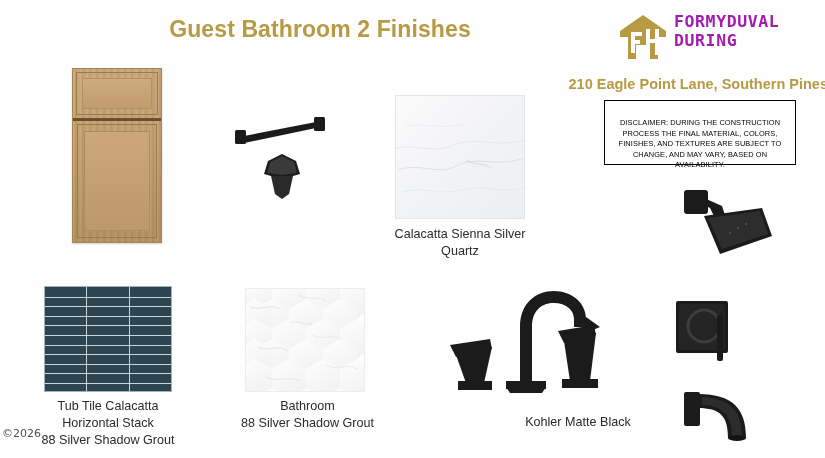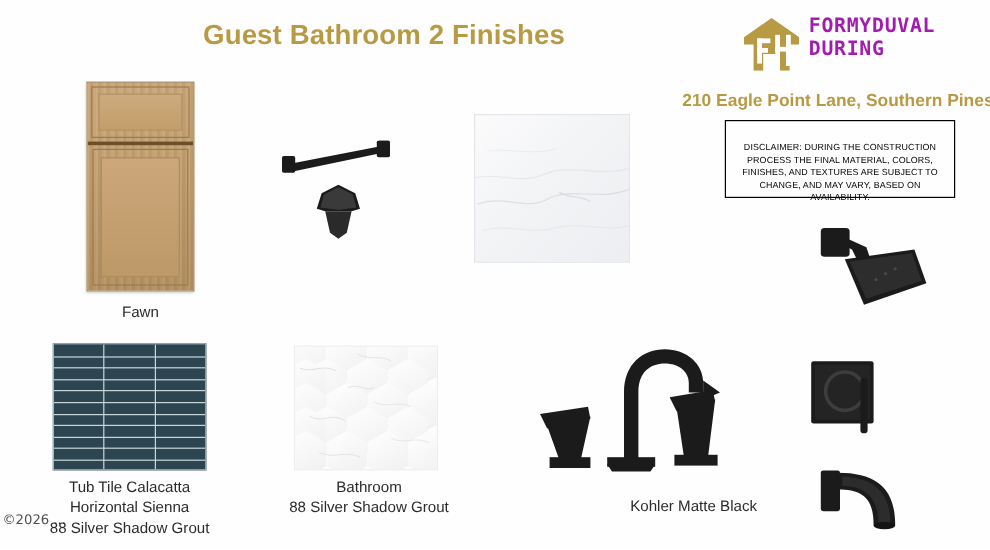--- a/index.html
+++ b/index.html
@@ -197,21 +197,20 @@
   <div class="cabinet">
     <div class="cab-grain"></div>
     <div class="cab-drawer">
       <div class="cab-drawer-in"></div>
     </div>
     <div class="cab-split"></div>
     <div class="cab-door">
       <div class="cab-door-in"></div>
     </div>
   </div>
-  <div class="label" style="left:52px;top:252px;width:130px;">Fawn</div>
 
   <div class="pull">
     <svg width="96" height="32" viewBox="0 0 96 32" aria-hidden="true">
       <path class="black" d="M4 26 L4 14 L12 14 L12 19 L84 5 L84 0 L92 0 L92 12 L84 12 L84 8 L12 22 L12 26 Z"></path>
       <rect class="black" x="3" y="13" width="11" height="14" rx="1.5"></rect>
       <rect class="black" x="82" y="0" width="11" height="14" rx="1.5"></rect>
       <path class="black" d="M12 21.5 L84 6.5 L84 11 L12 26 Z"></path>
     </svg>
   </div>
 
@@ -224,40 +223,44 @@
   </div>
 
   <div class="quartz">
     <svg width="130" height="124" viewBox="0 0 130 124" aria-hidden="true">
       <path d="M2 74 C25 66,42 80,60 70 C80 59,100 72,128 62" stroke="#d6d9de" stroke-width="1" fill="none" opacity=".8"></path>
       <path d="M0 52 C22 48,38 58,58 49 C78 40,104 52,130 44" stroke="#dfe1e5" stroke-width="0.9" fill="none" opacity=".7"></path>
       <path d="M6 96 C30 90,44 100,66 94 C88 88,108 98,128 92" stroke="#dcdfe3" stroke-width="0.8" fill="none" opacity=".6"></path>
       <path d="M10 30 C30 27,48 34,68 28" stroke="#e2e4e8" stroke-width="0.8" fill="none" opacity=".6"></path>
       <path d="M70 64 C78 70,86 66,96 72" stroke="#cfd3d8" stroke-width="0.9" fill="none" opacity=".8"></path>
     </svg>
+  </div>
+  <div class="label" style="left:385px;top:226px;width:150px;">
+    <div>Calacatta Sienna Silver</div>
+    <div>Quartz</div>
   </div>
 
   <div class="tubtile">
     <div class="tt-row" style="top:0px;"></div>
       <div class="tt-row" style="top:9.6px;"></div>
     <div class="tt-row" style="top:19.2px;"></div>
       <div class="tt-row" style="top:28.8px;"></div>
     <div class="tt-row" style="top:38.4px;"></div>
       <div class="tt-row" style="top:48px;"></div>
     <div class="tt-row" style="top:57.6px;"></div>
       <div class="tt-row" style="top:67.2px;"></div>
     <div class="tt-row" style="top:76.8px;"></div>
       <div class="tt-row" style="top:86.4px;"></div>
     <div class="tt-row" style="top:96px;"></div>
     <div class="tt-v" style="left:41px;"></div>
     <div class="tt-v" style="left:84px;"></div>
   </div>
   <div class="label" style="left:28px;top:398px;width:160px;">
     <div>Tub Tile Calacatta</div>
-    <div>Horizontal Sienna</div>
+    <div>Horizontal Stack</div>
     <div>88 Silver Shadow Grout</div>
   </div>
 
   <div class="hextile">
     <div class="hex" style="left:-8px;top:-10px;"></div>
     <div class="hex" style="left:26px;top:-10px;"></div>
     <div class="hex" style="left:60px;top:-10px;"></div>
     <div class="hex" style="left:94px;top:-10px;"></div>
     <div class="hex" style="left:9px;top:10px;"></div>
     <div class="hex" style="left:43px;top:10px;"></div>

